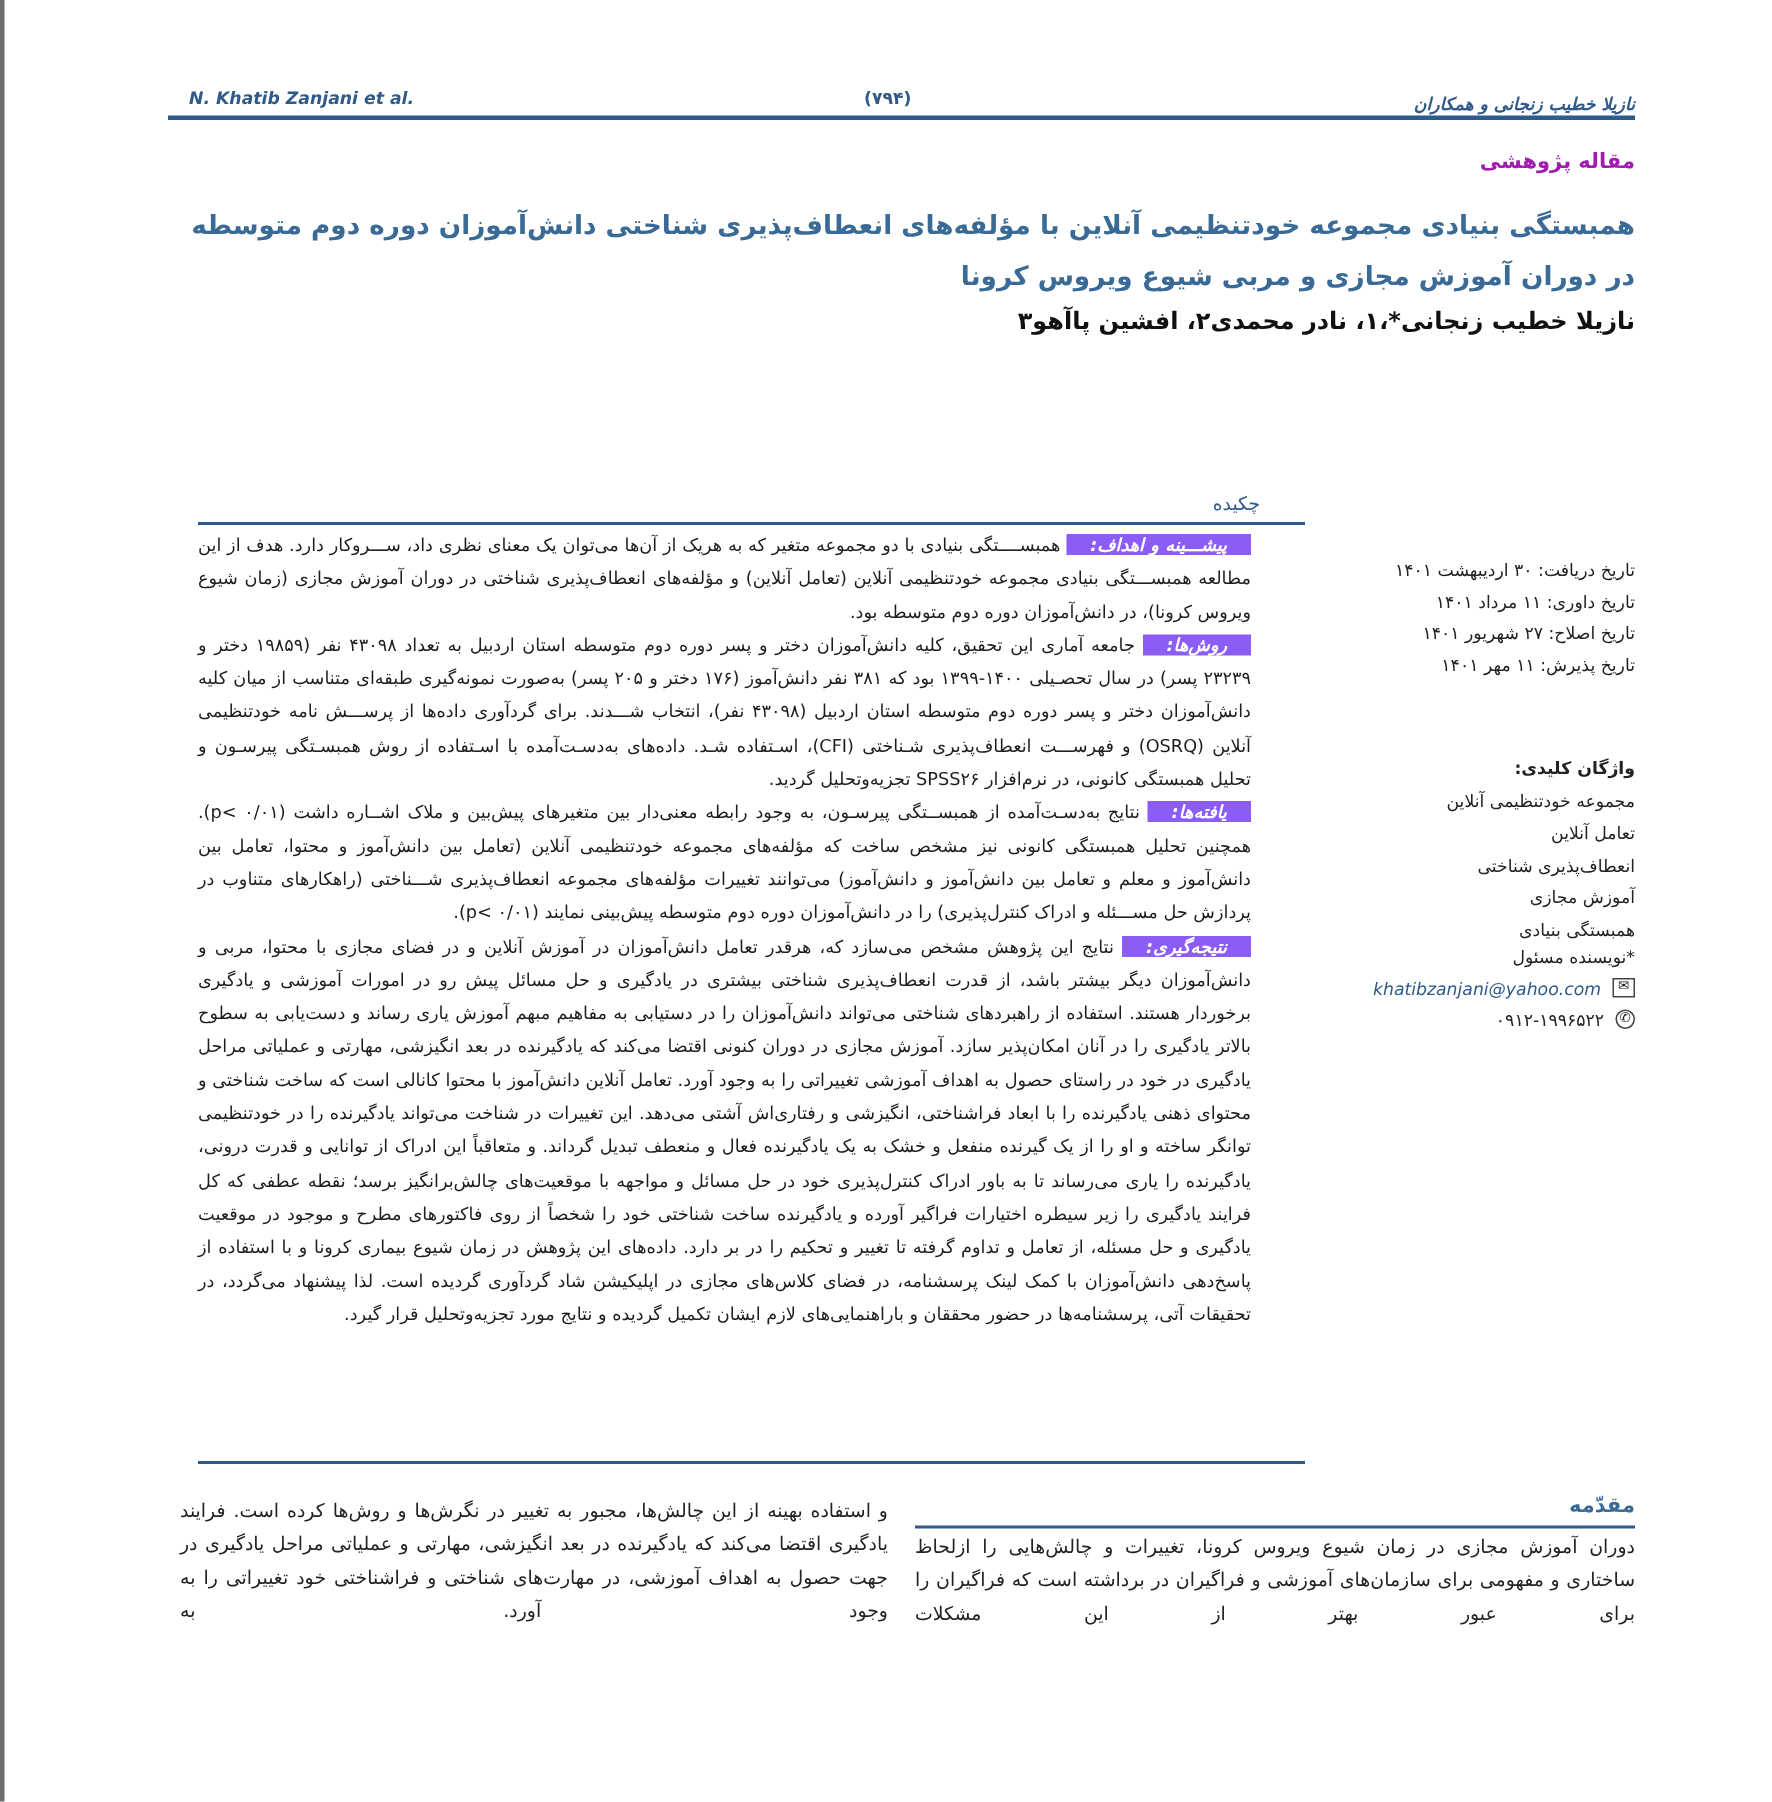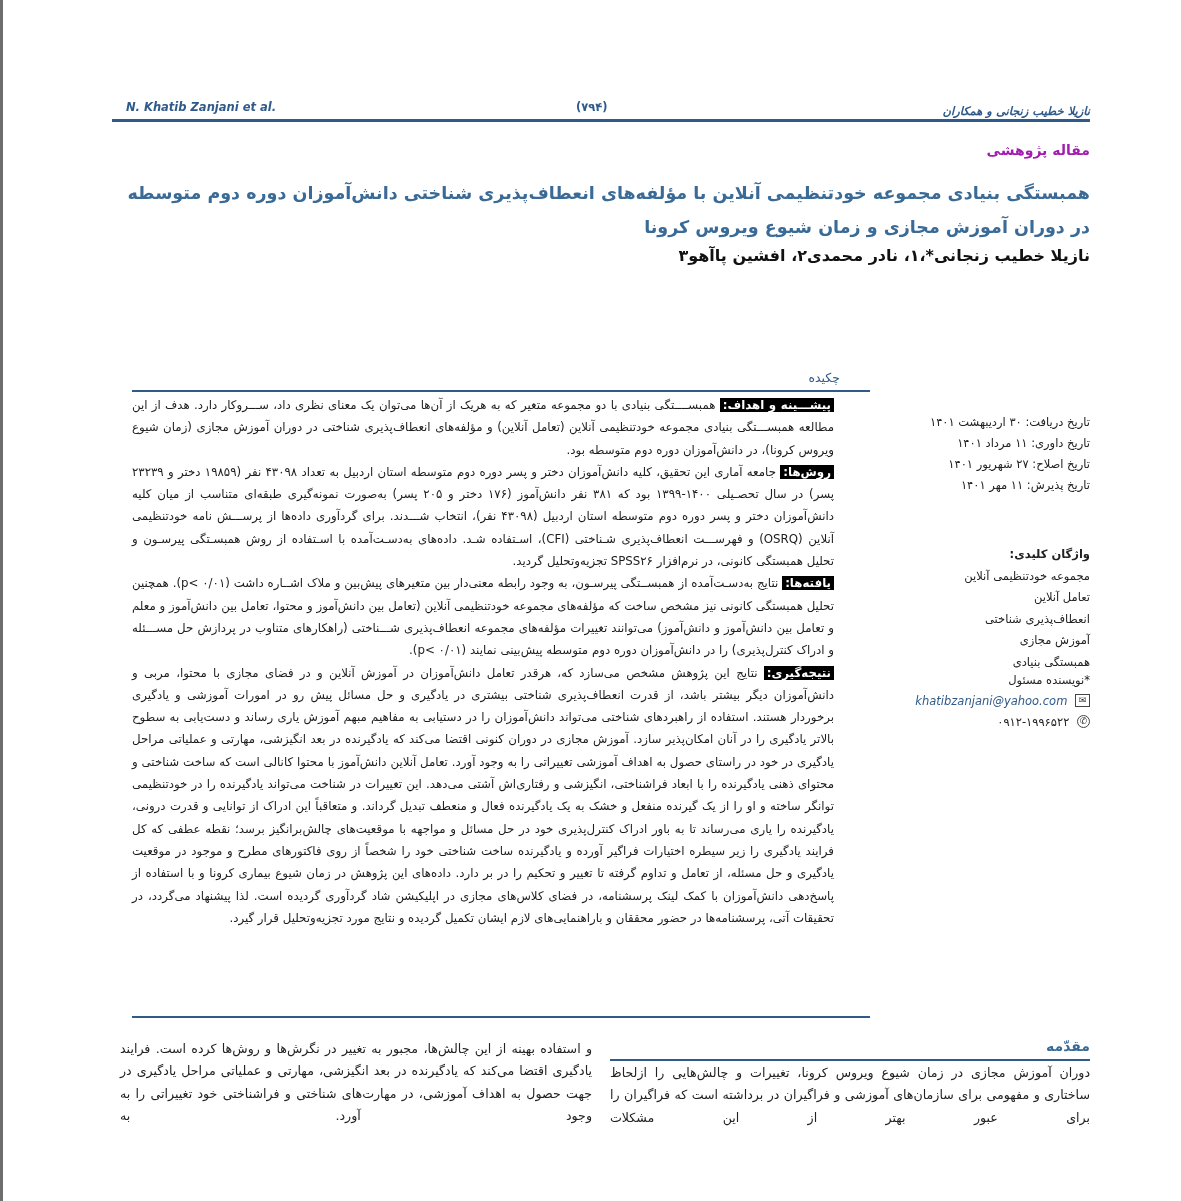--- a/index.html
+++ b/index.html
@@ -1,19 +1,19 @@
 <!DOCTYPE html>
 <html><head>
 <meta charset="utf-8">
 <style>
   html, body { margin: 0; padding: 0; background: #ffffff; }
   body { width: 1181px; height: 1201px; position: relative; overflow: hidden;
          font-family: "DejaVu Sans", sans-serif; color: #222; }
   .left-edge { position: absolute; left: 0; top: 0; width: 3px; height: 1201px; background: #6d6d6d; }
-  .page { position: absolute; left: 112px; top: 0; width: 978px; height: 1059px; margin-top: 42px; }
+  .page { position: absolute; left: 112px; top: 0; width: 978px; height: 1059px; }
 
   
   .run-head { position: absolute; left: 0; top: 56px; width: 978px; height: 20px;
               font-size: 11.5px; font-style: italic; font-weight: bold; color: #2f5a8a; }
   .run-head .en { position: absolute; left: 14px; top: 2px; font-family: "DejaVu Sans", sans-serif; }
   .run-head .pg { position: absolute; left: 464px; top: 2px; font-style: normal; text-align: right; }
   .run-head .fa { position: absolute; right: 0; top: 6px; direction: rtl; }
   .run-rule { position: absolute; left: 0; top: 77px; width: 978px; height: 3px; background: #2e5a8c; }
 
   .rtl { direction: rtl; text-align: right; }
@@ -22,21 +22,21 @@
   .title { position: absolute; right: 0; top: 134px; width: 978px; font-size: 17.5px; font-weight: bold;
            color: #3a6a96; line-height: 34px; }
   .authors { position: absolute; right: 0; top: 204px; font-size: 16px; font-weight: bold; color: #111; }
   .affil { position: absolute; right: 0; top: 238px; font-size: 11.5px; font-style: italic; line-height: 24px; color: #222; }
 
   .abs-label { position: absolute; right: 250px; top: 328px; font-size: 12.5px; color: #2f5a8a; }
   .abs-rule-top { position: absolute; left: 20px; top: 348px; width: 738px; height: 2px; background: #2e5a8c; }
   .abs-body { position: absolute; left: 20px; top: 352px; width: 702px; font-size: 11.8px; line-height: 22.3px;
               text-align: justify; text-align-last: right; color: #1d1d1d; }
   .abs-body p { margin: 0; }
-  .hl { background: #000000; color: #ffffff; font-weight: bold; padding: 0 3px; }
+  .hl { background: #8b5cf6; color: #ffffff; font-weight: bold; padding: 0 16px; font-style: italic; }
   .abs-rule-bot { position: absolute; left: 20px; top: 974px; width: 738px; height: 2px; background: #2e5a8c; }
 
   .sidebar { position: absolute; right: 0; top: 370px; width: 240px; font-size: 11.5px; color: #222; }
   .dates { line-height: 21px; }
   .kw-block { margin-top: 48px; line-height: 21.5px; }
   .kw-title { font-weight: bold; }
   .corr { position: absolute; right: 0; top: 628px; width: 260px; font-size: 11.5px; line-height: 21px; }
   .email { color: #2f5a8a; font-style: italic; direction: ltr; }
   .ico { display: inline-block; width: 13px; height: 11px; border: 1px solid #444; vertical-align: middle;
          margin-left: 4px; font-size: 9px; line-height: 11px; text-align: center; position: relative; top: -1px; }
@@ -58,21 +58,21 @@
 <div class="page">
 
   <div class="run-head">
     <span class="en">N. Khatib Zanjani et al.</span>
     <span class="pg">(۷۹۴)</span>
     <span class="fa">نازیلا خطیب زنجانی و همکاران</span>
   </div>
   <div class="run-rule"></div>
 
   <div class="art-type rtl">مقاله پژوهشی</div>
-  <div class="title rtl">همبستگی بنیادی مجموعه خودتنظیمی آنلاین با مؤلفه‌های انعطاف‌پذیری شناختی دانش‌آموزان دوره دوم متوسطه در دوران آموزش مجازی و زمان شیوع ویروس کرونا</div>
+  <div class="title rtl">همبستگی بنیادی مجموعه خودتنظیمی آنلاین با مؤلفه‌های انعطاف‌پذیری شناختی دانش‌آموزان دوره دوم متوسطه در دوران آموزش مجازی و مربی شیوع ویروس کرونا</div>
   <div class="authors rtl">نازیلا خطیب زنجانی*،۱، نادر محمدی۲، افشین پاآهو۳</div>
 
   <div class="abs-label rtl">چکیده</div>
   <div class="abs-rule-top"></div>
 
   <div class="abs-body rtl">
     <p><span class="hl">پیشـــینه و اهداف:</span><span> همبســــتگی بنیادی با دو مجموعه متغیر که به هریک از آن‌ها می‌توان یک معنای نظری داد، ســـروکار دارد. هدف از این مطالعه همبســـتگی بنیادی مجموعه خودتنظیمی آنلاین (تعامل آنلاین) و مؤلفه‌های انعطاف‌پذیری شناختی در دوران آموزش مجازی (زمان شیوع ویروس کرونا)، در دانش‌آموزان دوره دوم متوسطه بود.</span></p>
     <p><span class="hl">روش‌ها:</span><span> جامعه آماری این تحقیق، کلیه دانش‌آموزان دختر و پسر دوره دوم متوسطه استان اردبیل به تعداد ۴۳۰۹۸ نفر (۱۹۸۵۹ دختر و ۲۳۲۳۹ پسر) در سال تحصـیلی ۱۴۰۰-۱۳۹۹ بود که ۳۸۱ نفر دانش‌آموز (۱۷۶ دختر و ۲۰۵ پسر) به‌صورت نمونه‌گیری طبقه‌ای متناسب از میان کلیه دانش‌آموزان دختر و پسر دوره دوم متوسطه استان اردبیل (۴۳۰۹۸ نفر)، انتخاب شـــدند. برای گردآوری داده‌ها از پرســـش نامه خودتنظیمی آنلاین (OSRQ) و فهرســـت انعطاف‌پذیری شـناختی (CFI)، اسـتفاده شـد. داده‌های به‌دسـت‌آمده با اسـتفاده از روش همبسـتگی پیرسـون و تحلیل همبستگی کانونی، در نرم‌افزار SPSS۲۶ تجزیه‌وتحلیل گردید.</span></p>
     <p><span class="hl">یافته‌ها:</span><span> نتایج به‌دسـت‌آمده از همبســتگی پیرسـون، به وجود رابطه معنی‌دار بین متغیرهای پیش‌بین و ملاک اشــاره داشت (p&lt; ۰/۰۱). همچنین تحلیل همبستگی کانونی نیز مشخص ساخت که مؤلفه‌های مجموعه خودتنظیمی آنلاین (تعامل بین دانش‌آموز و محتوا، تعامل بین دانش‌آموز و معلم و تعامل بین دانش‌آموز و دانش‌آموز) می‌توانند تغییرات مؤلفه‌های مجموعه انعطاف‌پذیری شـــناختی (راهکارهای متناوب در پردازش حل مســـئله و ادراک کنترل‌پذیری) را در دانش‌آموزان دوره دوم متوسطه پیش‌بینی نمایند (p&lt; ۰/۰۱).</span></p>
     <p><span class="hl">نتیجه‌گیری:</span><span> نتایج این پژوهش مشخص می‌سازد که، هرقدر تعامل دانش‌آموزان در آموزش آنلاین و در فضای مجازی با محتوا، مربی و دانش‌آموزان دیگر بیشتر باشد، از قدرت انعطاف‌پذیری شناختی بیشتری در یادگیری و حل مسائل پیش رو در امورات آموزشی و یادگیری برخوردار هستند. استفاده از راهبردهای شناختی می‌تواند دانش‌آموزان را در دستیابی به مفاهیم مبهم آموزش یاری رساند و دست‌یابی به سطوح بالاتر یادگیری را در آنان امکان‌پذیر سازد. آموزش مجازی در دوران کنونی اقتضا می‌کند که یادگیرنده در بعد انگیزشی، مهارتی و عملیاتی مراحل یادگیری در خود در راستای حصول به اهداف آموزشی تغییراتی را به وجود آورد. تعامل آنلاین دانش‌آموز با محتوا کانالی است که ساخت شناختی و محتوای ذهنی یادگیرنده را با ابعاد فراشناختی، انگیزشی و رفتاری‌اش آشتی می‌دهد. این تغییرات در شناخت می‌تواند یادگیرنده را در خودتنظیمی توانگر ساخته و او را از یک گیرنده منفعل و خشک به یک یادگیرنده فعال و منعطف تبدیل گرداند. و متعاقباً این ادراک از توانایی و قدرت درونی، یادگیرنده را یاری می‌رساند تا به باور ادراک کنترل‌پذیری خود در حل مسائل و مواجهه با موقعیت‌های چالش‌برانگیز برسد؛ نقطه عطفی که کل فرایند یادگیری را زیر سیطره اختیارات فراگیر آورده و یادگیرنده ساخت شناختی خود را شخصاً از روی فاکتورهای مطرح و موجود در موقعیت یادگیری و حل مسئله، از تعامل و تداوم گرفته تا تغییر و تحکیم را در بر دارد. داده‌های این پژوهش در زمان شیوع بیماری کرونا و با استفاده از پاسخ‌دهی دانش‌آموزان با کمک لینک پرسشنامه، در فضای کلاس‌های مجازی در اپلیکیشن شاد گردآوری گردیده است. لذا پیشنهاد می‌گردد، در تحقیقات آتی، پرسشنامه‌ها در حضور محققان و باراهنمایی‌های لازم ایشان تکمیل گردیده و نتایج مورد تجزیه‌وتحلیل قرار گیرد.</span></p>

